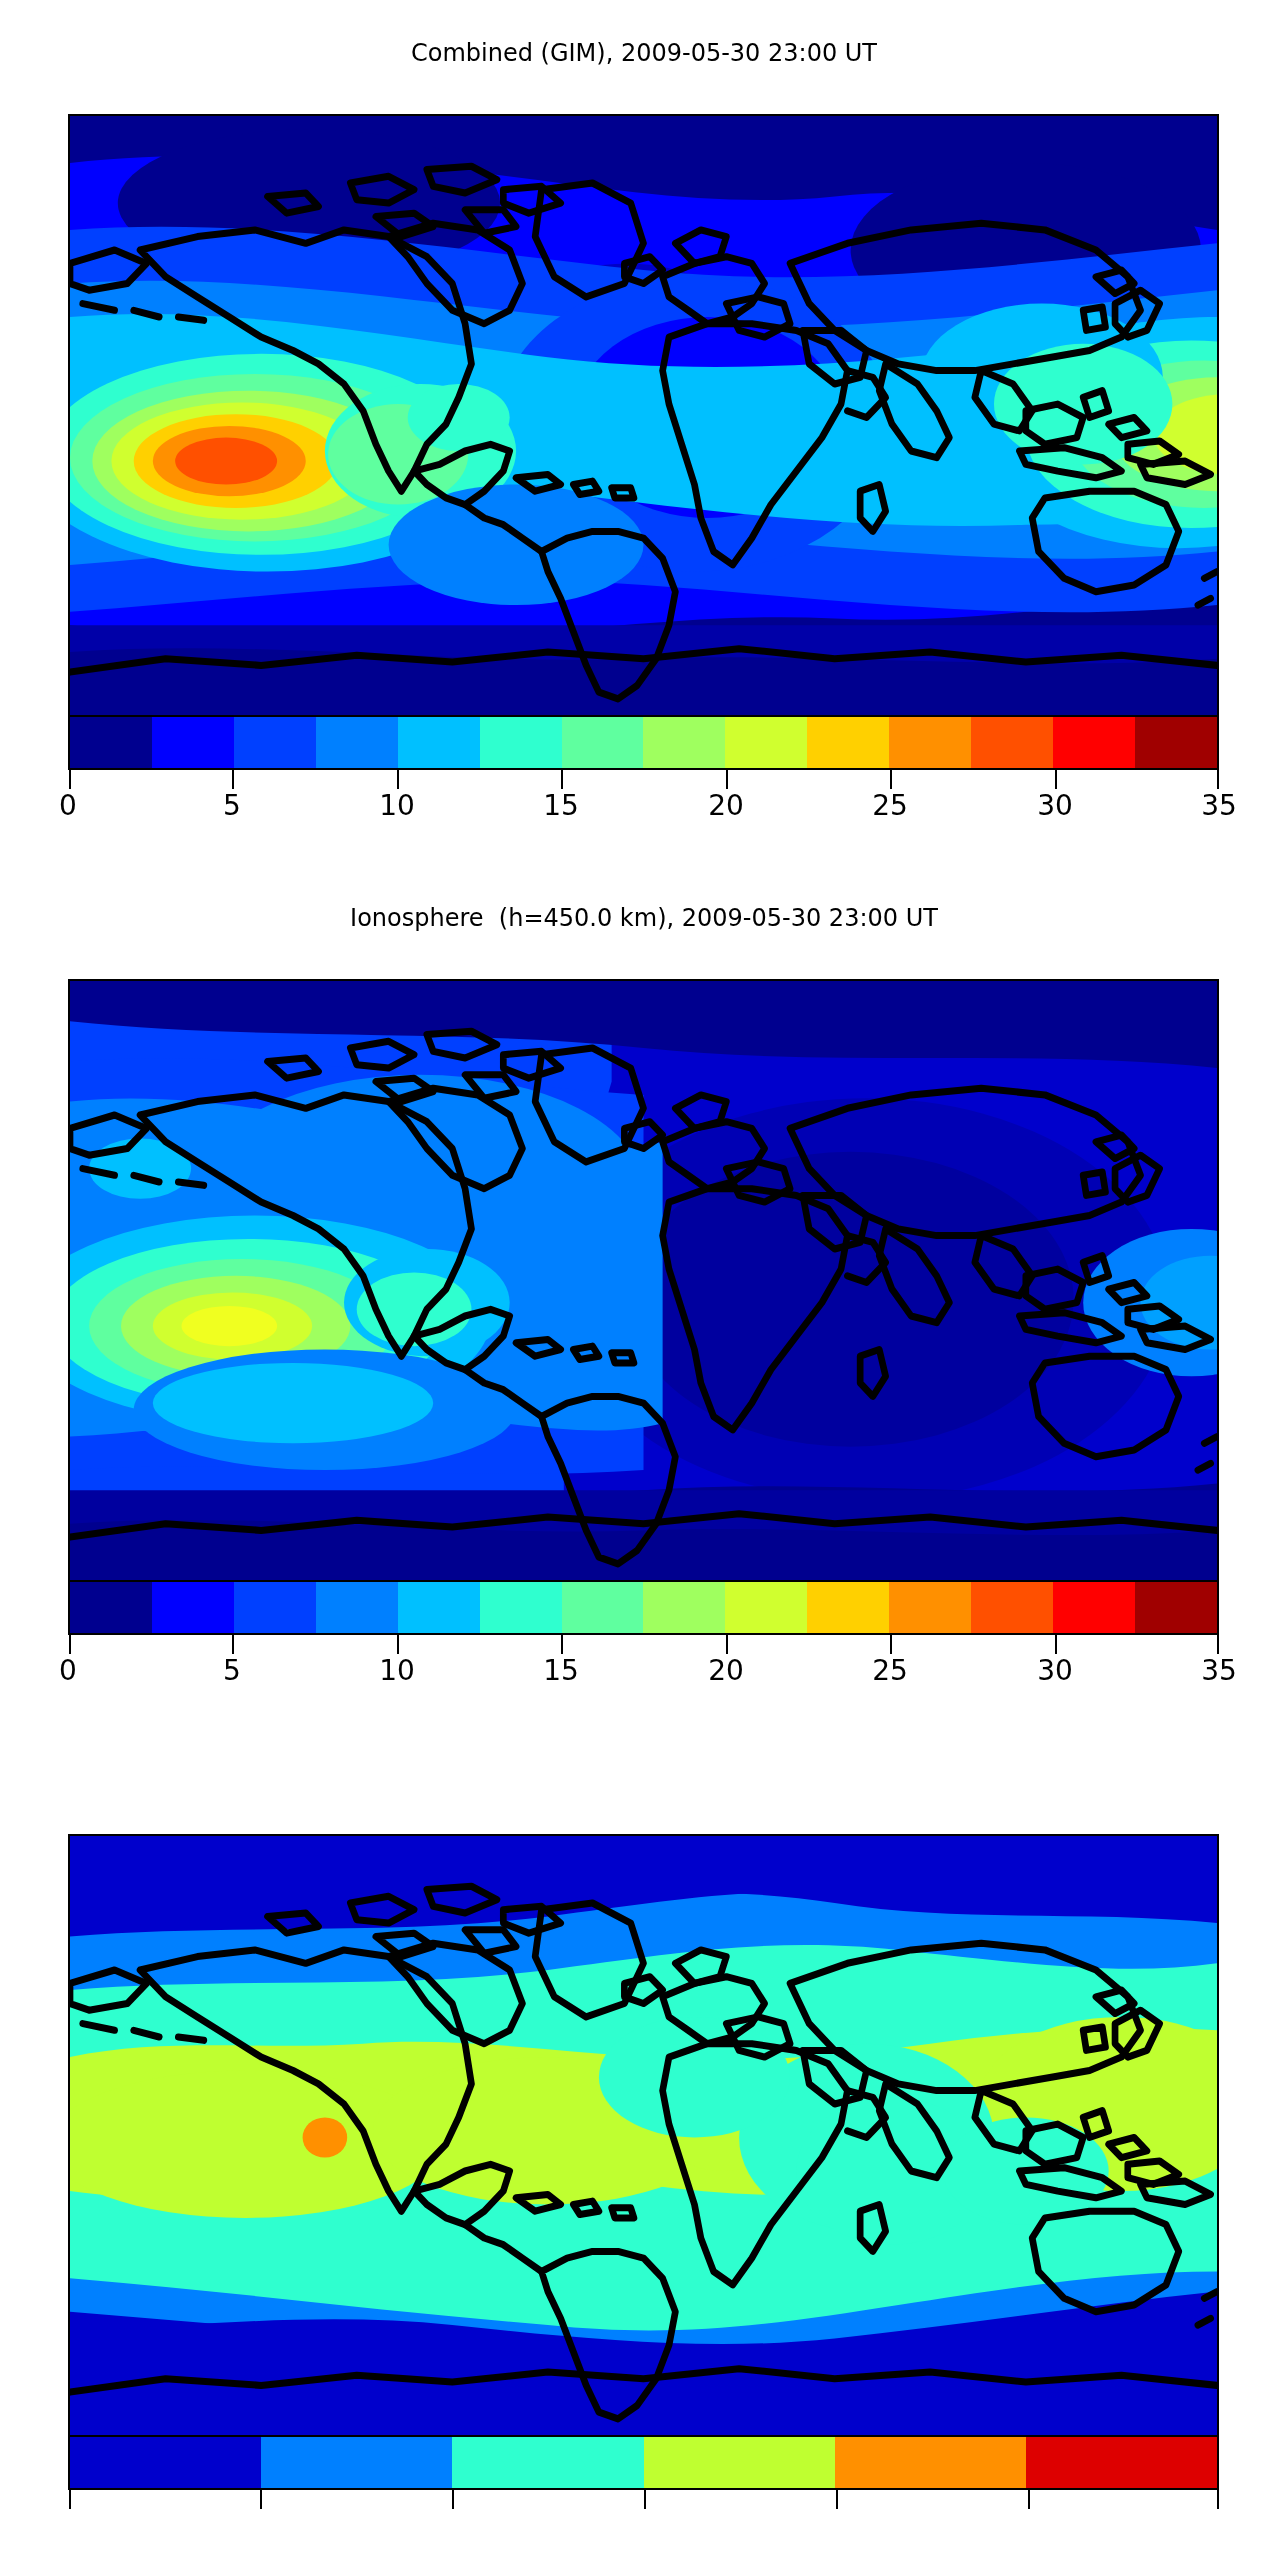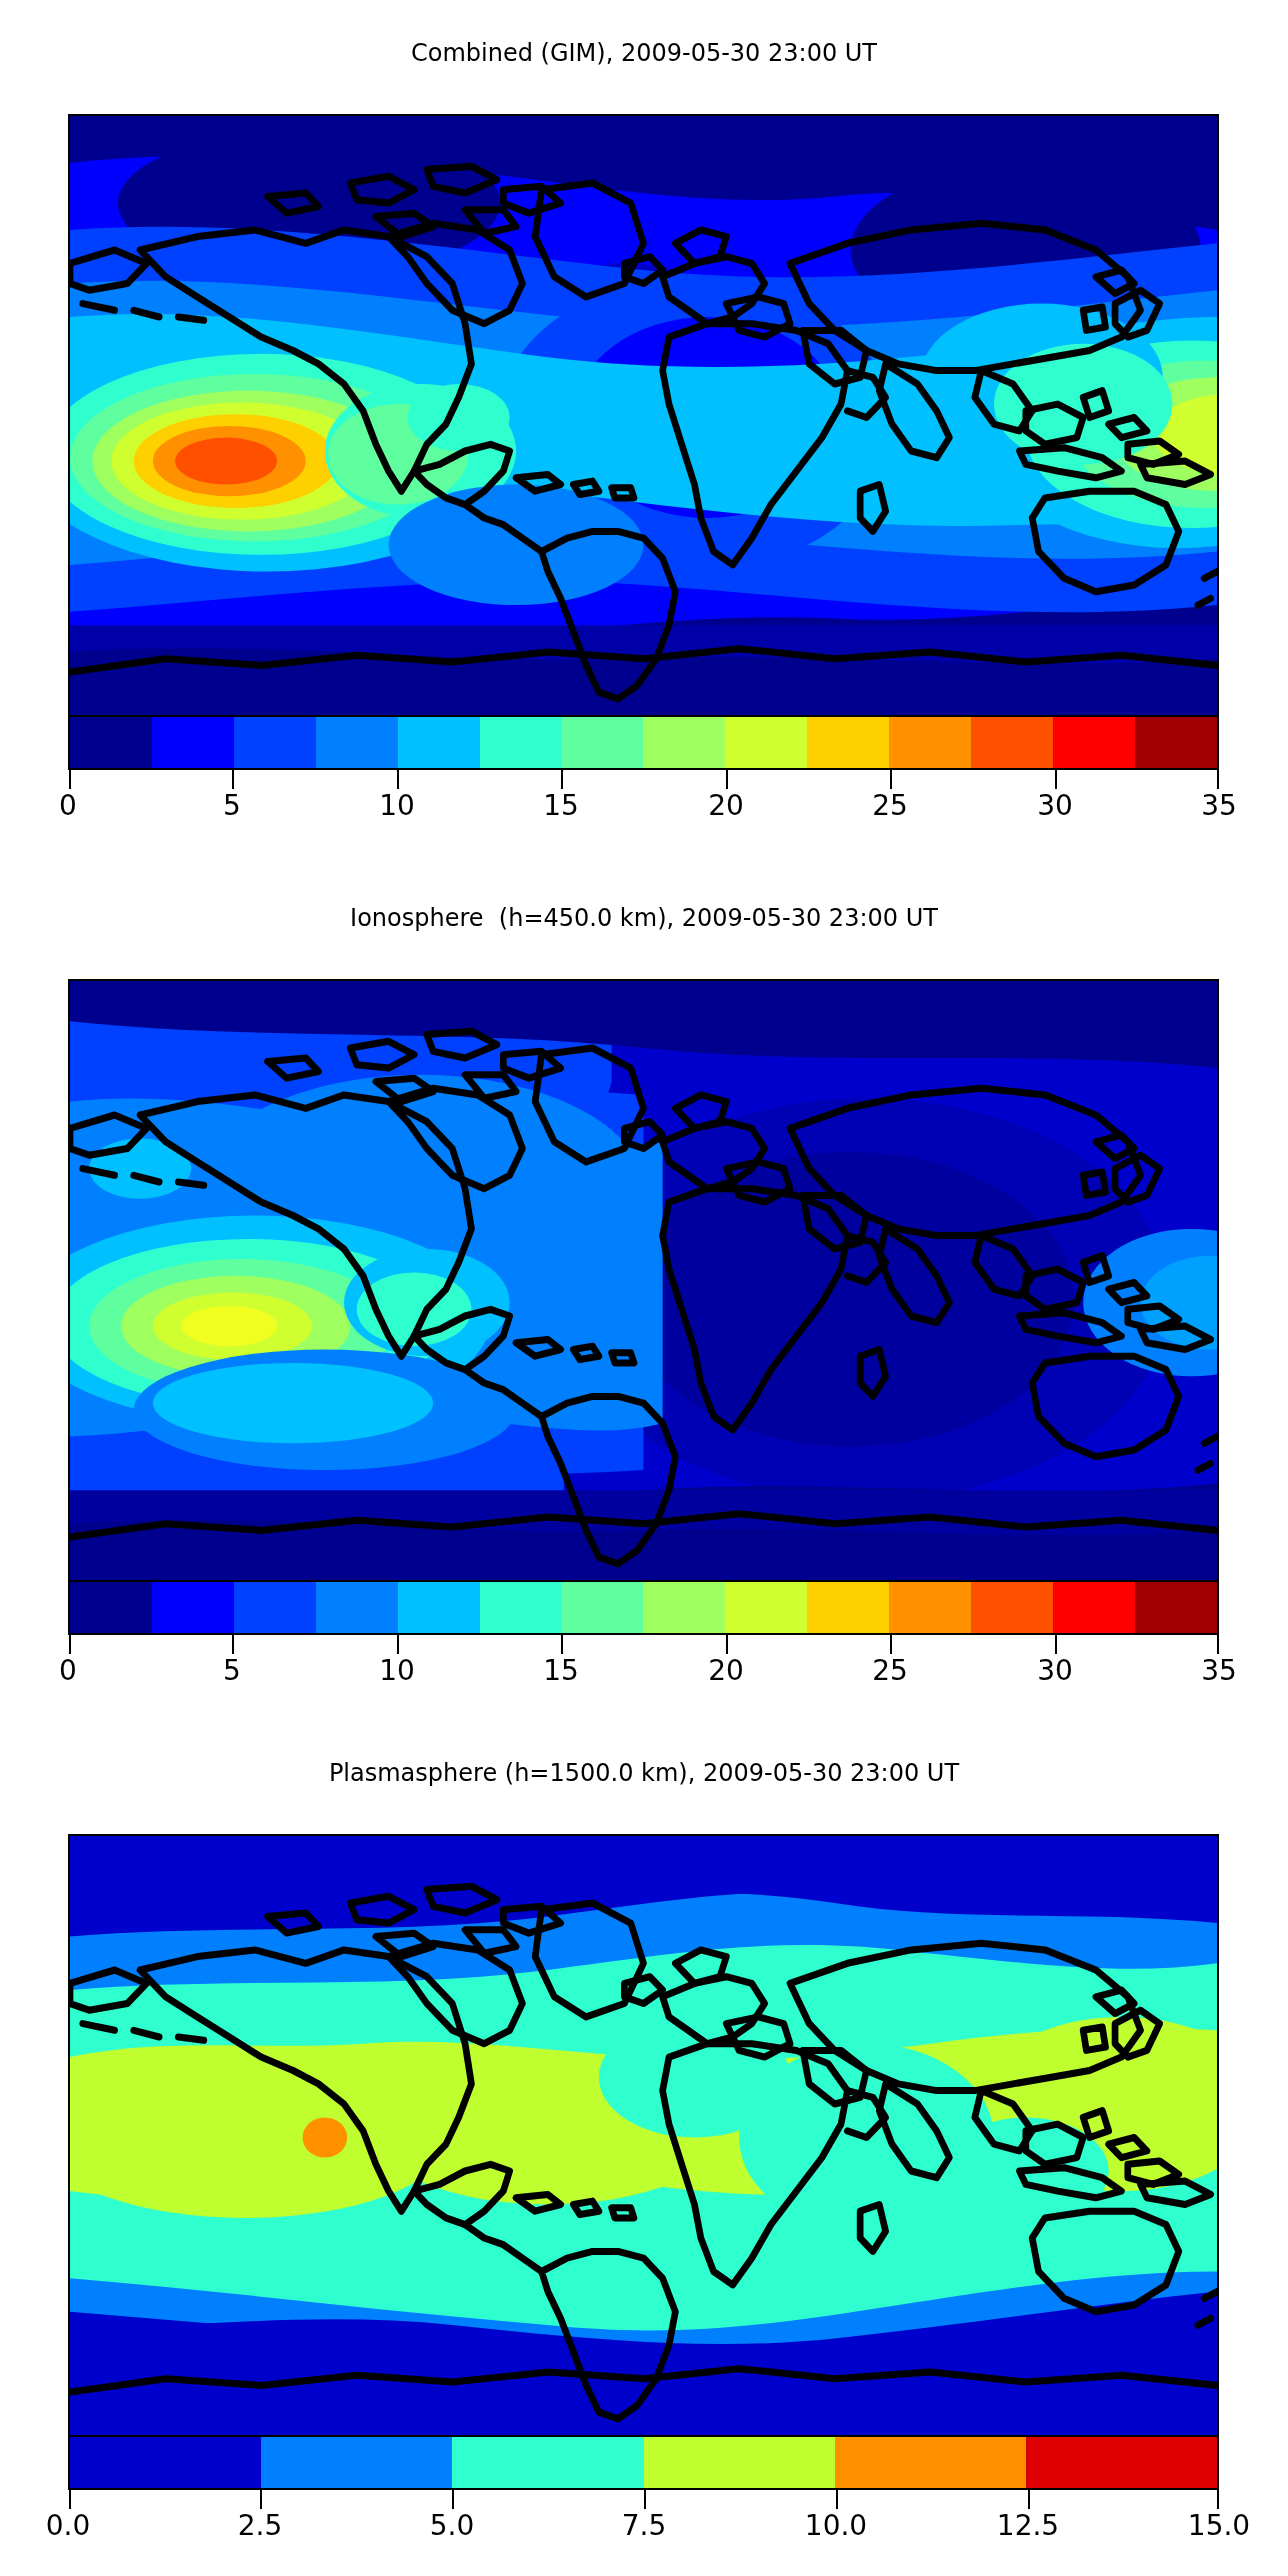--- a/index.html
+++ b/index.html
@@ -320,21 +320,20 @@
           <div class="cbar-label" style="left: 493px;">15</div>
           <div class="cbar-label" style="left: 658px;">20</div>
           <div class="cbar-label" style="left: 822px;">25</div>
           <div class="cbar-label" style="left: 987px;">30</div>
           <div class="cbar-label" style="left: 1151px;">35</div>
         </div>
     </div>
   </div>
 
   <div class="panel" style="top:1735px;height:841px;">
-    <div class="panel-title" style="top:24px;">Plasmasphere (h=1500.0 km), 2009-05-30 23:00 UT</div>
 
     <div class="map-box" style="top:99px;height:607px;">
       <svg class="map-svg" viewBox="0 0 360 180" preserveAspectRatio="none">
         <defs>
             <clipPath id="clip3">
               <rect x="0" y="0" width="360" height="180"></rect>
             </clipPath>
           </defs>
         <g clip-path="url(#clip3)">
           <rect x="0" y="0" width="360" height="180" fill="#0000cc"></rect>
@@ -418,26 +417,17 @@
         </div>
       <div class="cbar-ticks">
           <div class="cbar-tick" style="left: 1.3px;"></div>
           <div class="cbar-tick" style="left: 192px;"></div>
           <div class="cbar-tick" style="left: 384px;"></div>
           <div class="cbar-tick" style="left: 576px;"></div>
           <div class="cbar-tick" style="left: 768px;"></div>
           <div class="cbar-tick" style="left: 960px;"></div>
           <div class="cbar-tick" style="left: 1149px;"></div>
         </div>
-      <div class="cbar-labels">
-          <div class="cbar-label" style="left: 0px;">0.0</div>
-          <div class="cbar-label" style="left: 192px;">2.5</div>
-          <div class="cbar-label" style="left: 384px;">5.0</div>
-          <div class="cbar-label" style="left: 576px;">7.5</div>
-          <div class="cbar-label" style="left: 768px;">10.0</div>
-          <div class="cbar-label" style="left: 960px;">12.5</div>
-          <div class="cbar-label" style="left: 1151px;">15.0</div>
-        </div>
     </div>
   </div>
 
 </div>
 
 
 </body></html>

